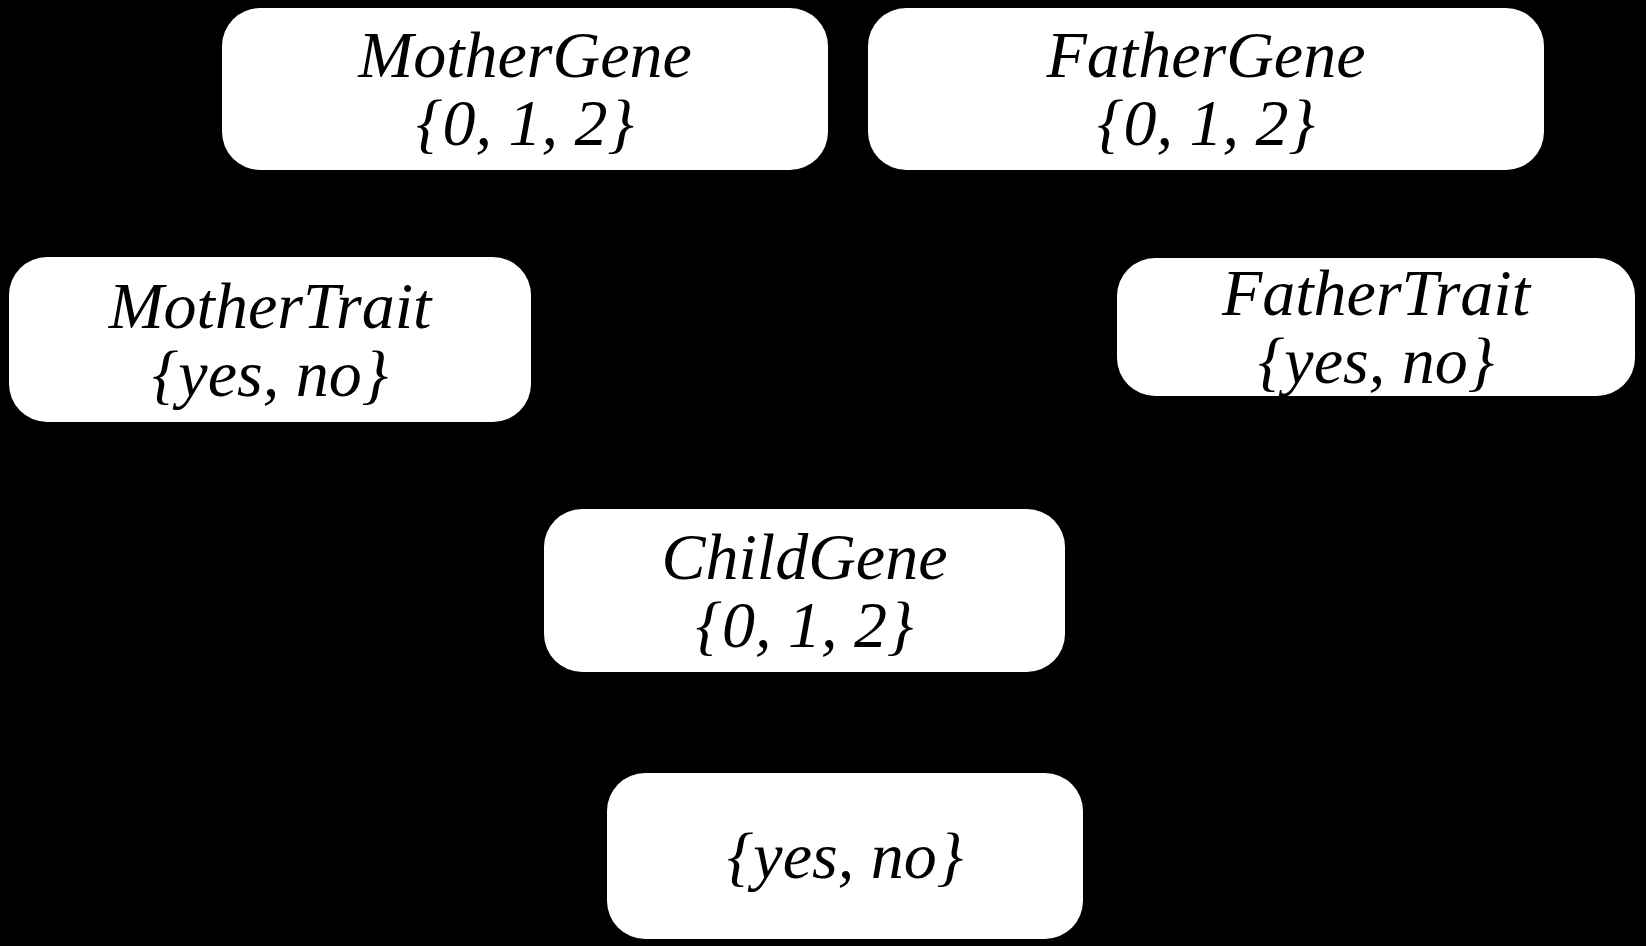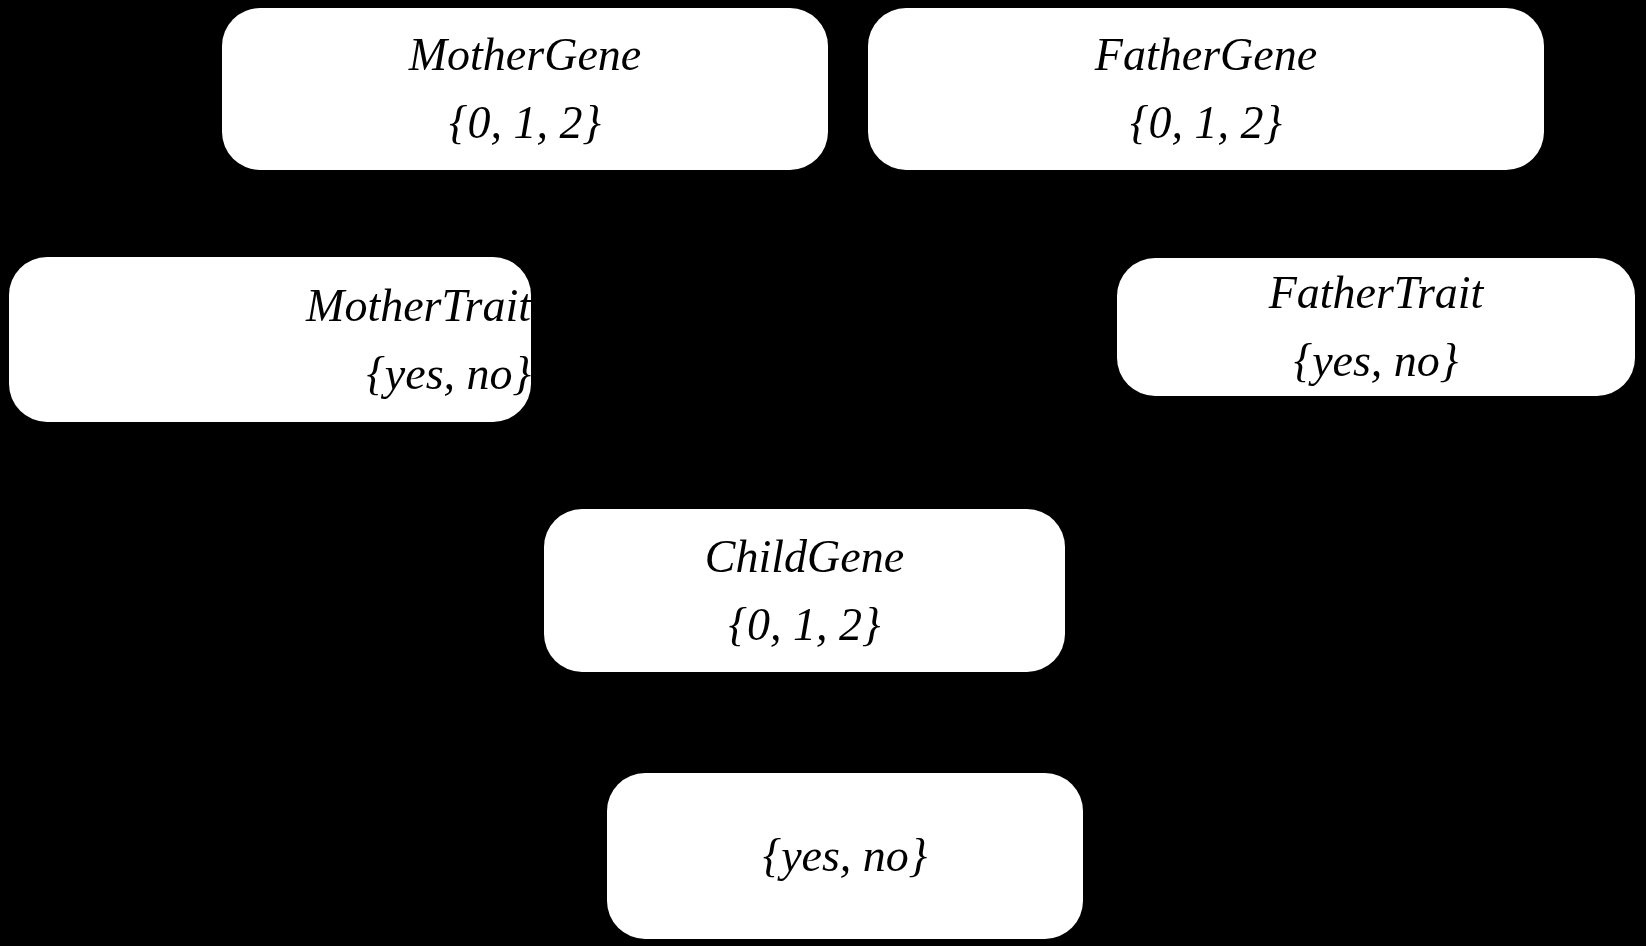--- a/index.html
+++ b/index.html
@@ -19,32 +19,32 @@
     position: absolute;
     background: #ffffff;
     border-radius: 38px;
     display: flex;
     flex-direction: column;
     align-items: center;
     justify-content: center;
     text-align: center;
     color: #000000;
     font-style: italic;
-    font-size: 46px;
+    font-size: 66px;
     line-height: 68px;
   }
   .node .node-label,
   .node .node-values {
     display: block;
     white-space: nowrap;
   }
   
   #node-mother-gene  { left: 222px;  top: 8px;   width: 606px; height: 162px; }
   #node-father-gene  { left: 868px;  top: 8px;   width: 676px; height: 162px; }
-  #node-mother-trait { left: 9px;    top: 257px; width: 522px; height: 165px; align-items: flex-end; }
+  #node-mother-trait { left: 9px;    top: 257px; width: 522px; height: 165px; }
   #node-father-trait { left: 1117px; top: 258px; width: 518px; height: 138px; }
   #node-child-gene   { left: 544px;  top: 509px; width: 521px; height: 163px; }
   #node-child-trait  { left: 607px;  top: 773px; width: 476px; height: 166px; }
 </style>
 </head>
 <body>
 
 <div id="canvas">
 
   <div class="node" id="node-mother-gene">

